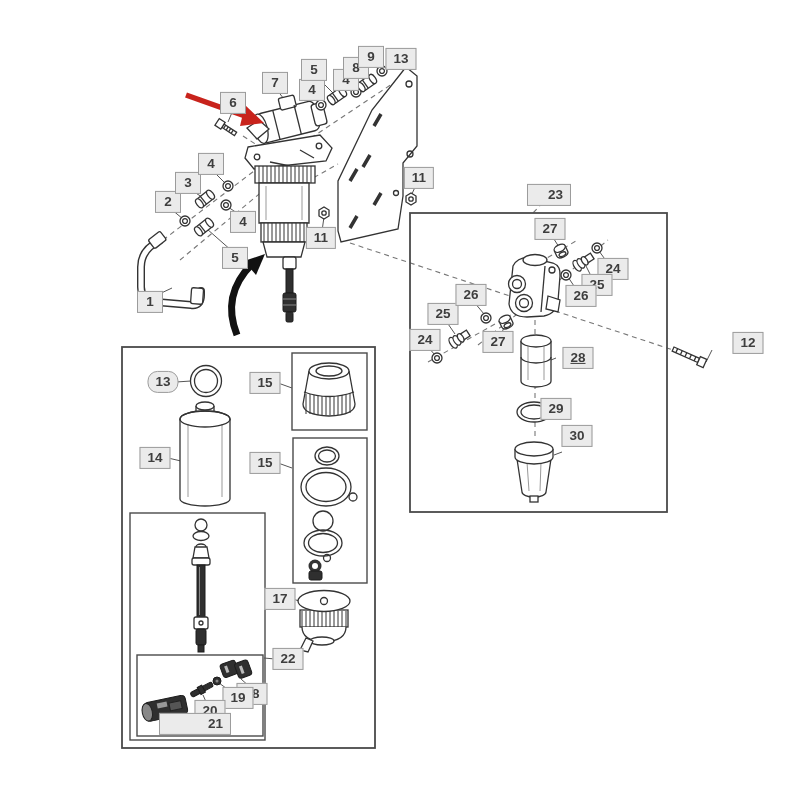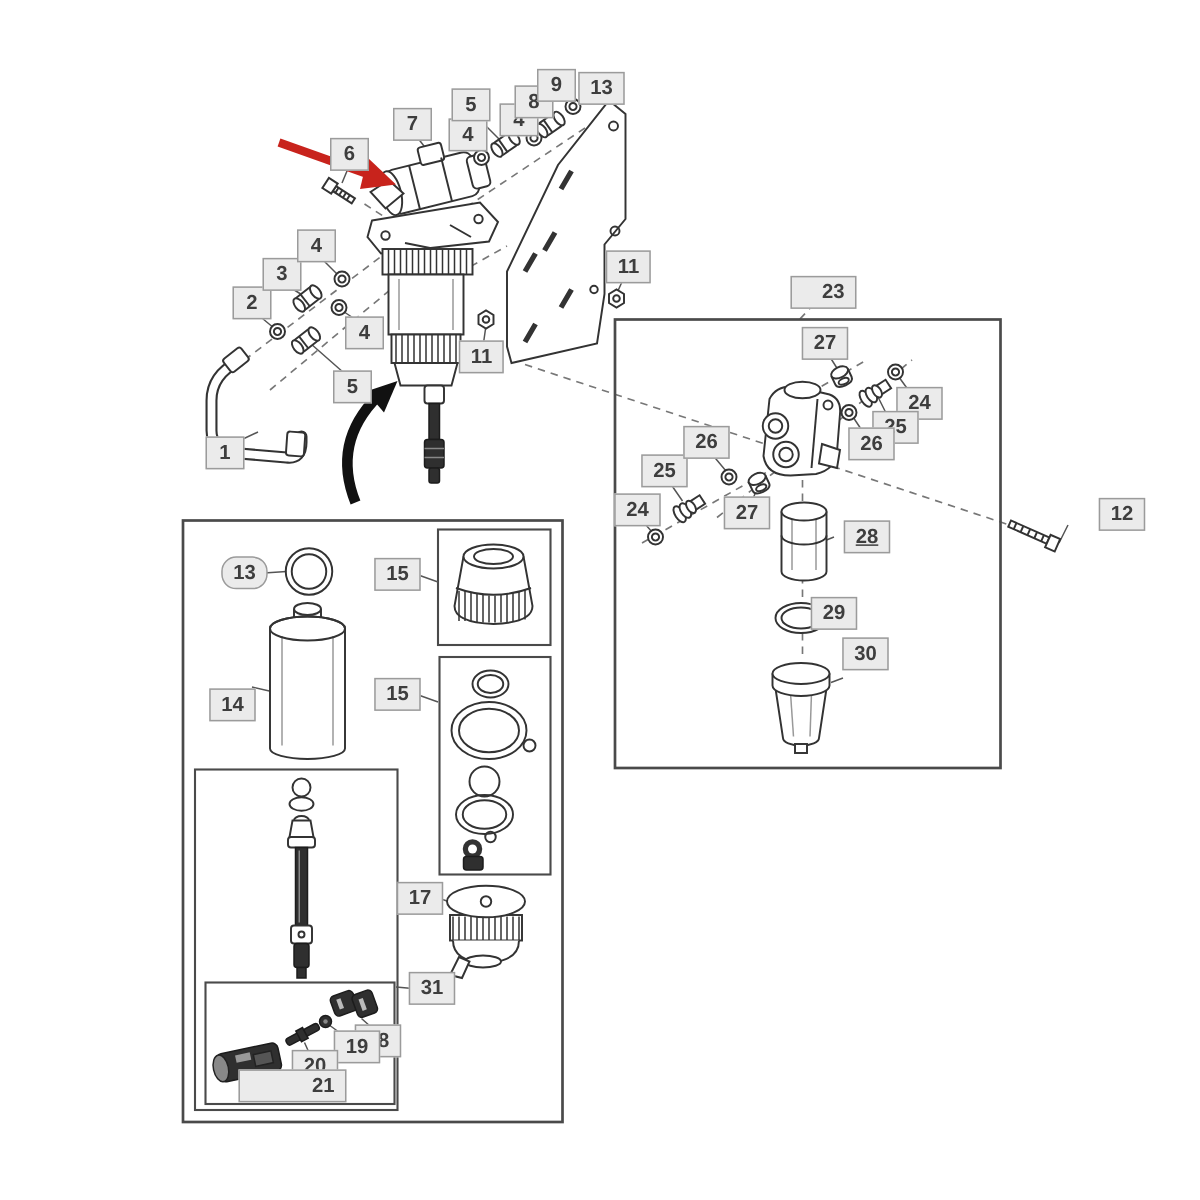--- a/index.html
+++ b/index.html
@@ -314,29 +314,29 @@
       <div class="callout" style="left: 235px; top: 258px;">5</div>
       <div class="callout" style="left: 233px; top: 103px;">6</div>
       <div class="callout" style="left: 275px; top: 83px;">7</div>
       <div class="callout" style="left: 356px; top: 68px;">8</div>
       <div class="callout" style="left: 371px; top: 57px;">9</div>
       <div class="callout" style="left: 401px; top: 59px;">13</div>
       <div class="callout" style="left: 419px; top: 178px;">11</div>
       <div class="callout" style="left: 321px; top: 238px;">11</div>
       <div class="callout" style="left: 748px; top: 343px;">12</div>
       <div class="callout" style="left: 163px; top: 382px; border-radius: 10px;">13</div>
-      <div class="callout" style="left: 155px; top: 470px;">14</div>
+      <div class="callout" style="left: 155px; top: 458px;">14</div>
       <div class="callout" style="left: 265px; top: 383px;">15</div>
       <div class="callout" style="left: 265px; top: 463px;">15</div>
       <div class="callout" style="left: 280px; top: 599px;">17</div>
       <div class="callout" style="left: 252px; top: 694px;">18</div>
       <div class="callout" style="left: 238px; top: 698px;">19</div>
       <div class="callout" style="left: 210px; top: 711px;">20</div>
       <div class="callout" style="left: 195px; top: 724px; padding-left: 48px;">21</div>
-      <div class="callout" style="left: 288px; top: 659px;">31</div>
+      <div class="callout" style="left: 288px; top: 659px;">22</div>
       <div class="callout" style="left: 549px; top: 195px; padding-left: 20px;">23</div>
       <div class="callout" style="left: 613px; top: 269px;">24</div>
       <div class="callout" style="left: 425px; top: 340px;">24</div>
       <div class="callout" style="left: 597px; top: 285px;">25</div>
       <div class="callout" style="left: 443px; top: 314px;">25</div>
       <div class="callout" style="left: 581px; top: 296px;">26</div>
       <div class="callout" style="left: 471px; top: 295px;">26</div>
       <div class="callout" style="left: 550px; top: 229px;">27</div>
       <div class="callout" style="left: 498px; top: 342px;">27</div>
       <div class="callout" style="left: 578px; top: 358px; text-decoration: underline;">28</div>

